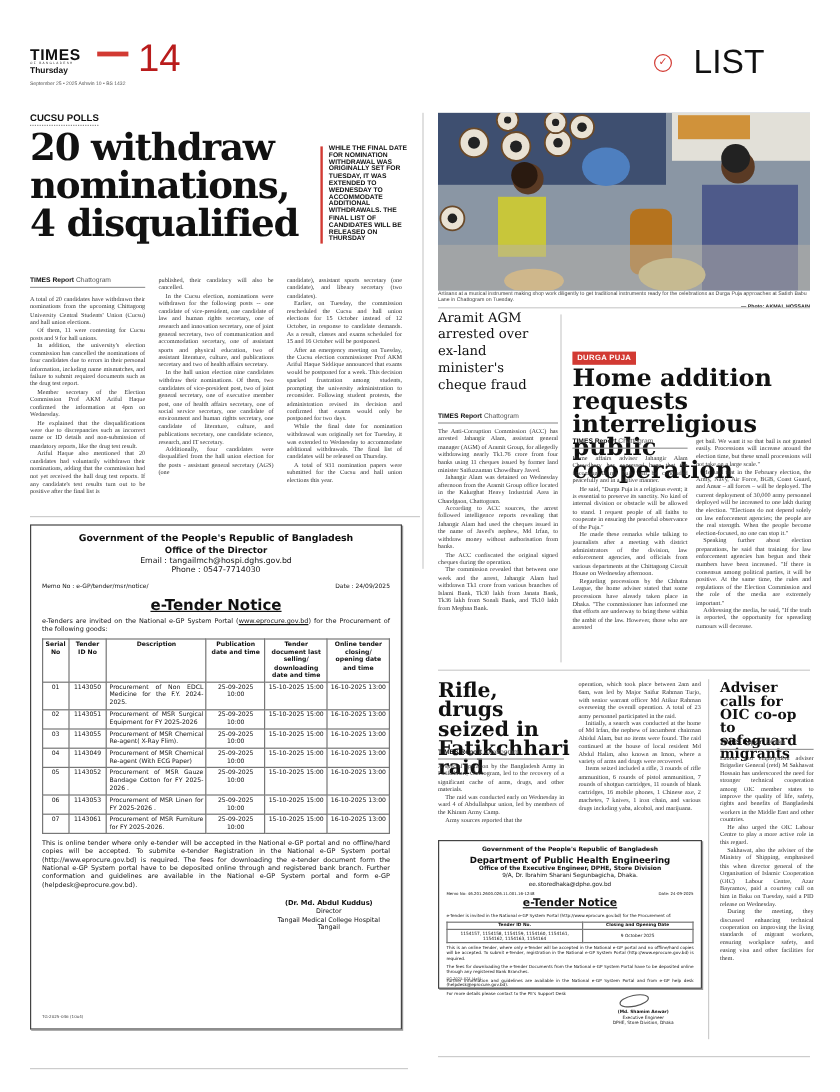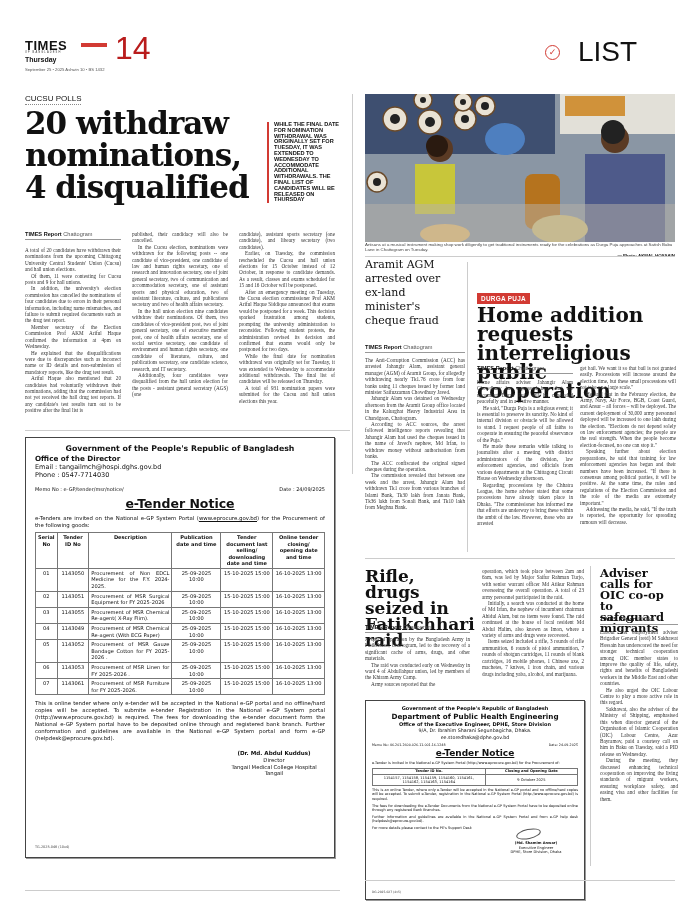--- a/index.html
+++ b/index.html
@@ -15,50 +15,50 @@
 
 .logo{left:25px;top:40px;font-family:"Liberation Sans",sans-serif;font-weight:700;font-size:13px;letter-spacing:0.5px;color:#111;line-height:11px}
 .logo-sub{left:25px;top:51px;font-family:"Liberation Sans",sans-serif;font-size:2.6px;letter-spacing:1.1px;color:#333}
 .redbar{left:81px;top:43px;width:26px;height:4px;background:#d23a33}
 .pagenum{left:115px;top:33px;font-family:"Liberation Sans",sans-serif;font-size:32px;font-weight:300;color:#b91c1c;line-height:30px}
 .day{left:25px;top:56px;font-family:"Liberation Sans",sans-serif;font-weight:700;font-size:7px;color:#111}
 .dateline{left:25px;top:67px;font-family:"Liberation Sans",sans-serif;font-size:4.2px;color:#555}
 .news{left:578px;top:39px;font-family:"Liberation Sans",sans-serif;font-size:28px;font-weight:300;color:#111;line-height:26px}
 .news-icon{left:545px;top:45px;width:15px;height:15px;border:1px solid #d23a33;border-radius:50%;color:#d23a33;font-size:9px;line-height:13px;text-align:center}
 
-.kicker{left:25px;top:94px;font-family:"Liberation Sans",sans-serif;font-weight:400;font-size:8px;color:#111;border-bottom:1px dotted #888;padding-bottom:1px}
+.kicker{left:25px;top:94px;font-family:"Liberation Sans",sans-serif;font-weight:700;font-size:8px;color:#111;border-bottom:1px dotted #888;padding-bottom:1px}
 .headline1{left:25px;top:107px;width:228px;font-family:"DejaVu Serif",serif;font-weight:700;font-size:31px;line-height:32px;color:#111;letter-spacing:-1px}
 .deck{left:267px;top:122px;width:78px;border-left:2px solid #d23a33;padding-left:5px;font-family:"Liberation Sans",sans-serif;font-weight:700;font-size:5.6px;line-height:5.8px;color:#111}
 
 .photo{left:365px;top:94px;width:310px;height:148px;overflow:hidden;background:#6a7a8c}
 .caption{left:365px;top:242px;width:310px;font-family:"Liberation Sans",sans-serif;font-size:4.4px;line-height:5.4px;color:#444}
 .caption .credit{text-align:right;font-weight:700;color:#222}
 
 .tag{left:477px;top:293px;background:#d23a33;color:#fff;font-family:"Liberation Sans",sans-serif;font-weight:700;font-size:6.4px;padding:2px 4px;letter-spacing:0.3px}
 .hl-serif{font-family:"DejaVu Serif",serif;font-weight:700;color:#111}
 
 .tender1{left:25px;top:437px;width:310px;height:421px;border:1px solid #444;padding:6px 9px;font-family:"DejaVu Sans",sans-serif;color:#111;box-shadow:1px 1px 0 #999}
 .t1-gov{text-align:center;font-weight:700;font-size:7.8px;line-height:9.5px}
-.t1-off{text-align:left;font-weight:700;font-size:7.2px;line-height:9px}
+.t1-off{text-align:center;font-weight:700;font-size:7.2px;line-height:9px}
 .t1-hosp{text-align:center;font-weight:700;font-size:10.6px;line-height:13px}
-.t1-contact{text-align:left;font-size:6.5px;line-height:8.2px}
+.t1-contact{text-align:center;font-size:6.5px;line-height:8.2px}
 .t1-memo{display:flex;justify-content:space-between;font-size:5px;margin-top:7px}
 .t1-title{text-align:center;font-weight:700;font-size:12.5px;text-decoration:underline;margin:4px 0 4px}
 .t1-intro{font-size:5.4px;line-height:7px;text-align:justify}
 .t1-intro .link{text-decoration:underline}
 table.t1{border-collapse:collapse;width:100%;margin-top:3px;font-size:5.1px;line-height:6.6px}
 table.t1 th,table.t1 td{border:0.6px solid #777;padding:1px 2px;vertical-align:top;text-align:center}
 table.t1 th{font-weight:700}
 table.t1 td.desc{text-align:justify}
 .t1-foot{font-size:5.4px;line-height:7px;text-align:justify;margin-top:5px}
 .t1-sign{margin-left:188px;margin-top:8px;text-align:center;font-size:5.3px;line-height:6.6px}
 .t1-sign b{font-size:5.6px}
 .t1-code{position:absolute;left:9px;bottom:8px;font-size:3.4px;color:#444}
 
-.tender2{left:365px;top:700px;width:220px;height:200px;border:1px solid #444;padding:4px 6px;font-family:"DejaVu Sans",sans-serif;color:#111;box-shadow:1px 1px 0 #999}
+.tender2{left:365px;top:700px;width:220px;height:124px;border:1px solid #444;padding:4px 6px;font-family:"DejaVu Sans",sans-serif;color:#111;box-shadow:1px 1px 0 #999}
 .t2c{text-align:center}
 table.t2{border-collapse:collapse;width:100%;font-size:3.6px;line-height:4.4px;margin-top:2px}
 table.t2 th,table.t2 td{border:0.5px solid #777;padding:0.5px 2px;text-align:center}
 .t2p{font-size:3.5px;line-height:4.6px;margin-top:2px;text-align:justify}
 .sig{position:absolute;left:150px;top:128px;width:25px;height:10px;border:0.6px solid #555;border-radius:50%;transform:rotate(-12deg)}
 </style>
 </head>
 <body>
 
 <div class="abs logo">TIMES</div>

